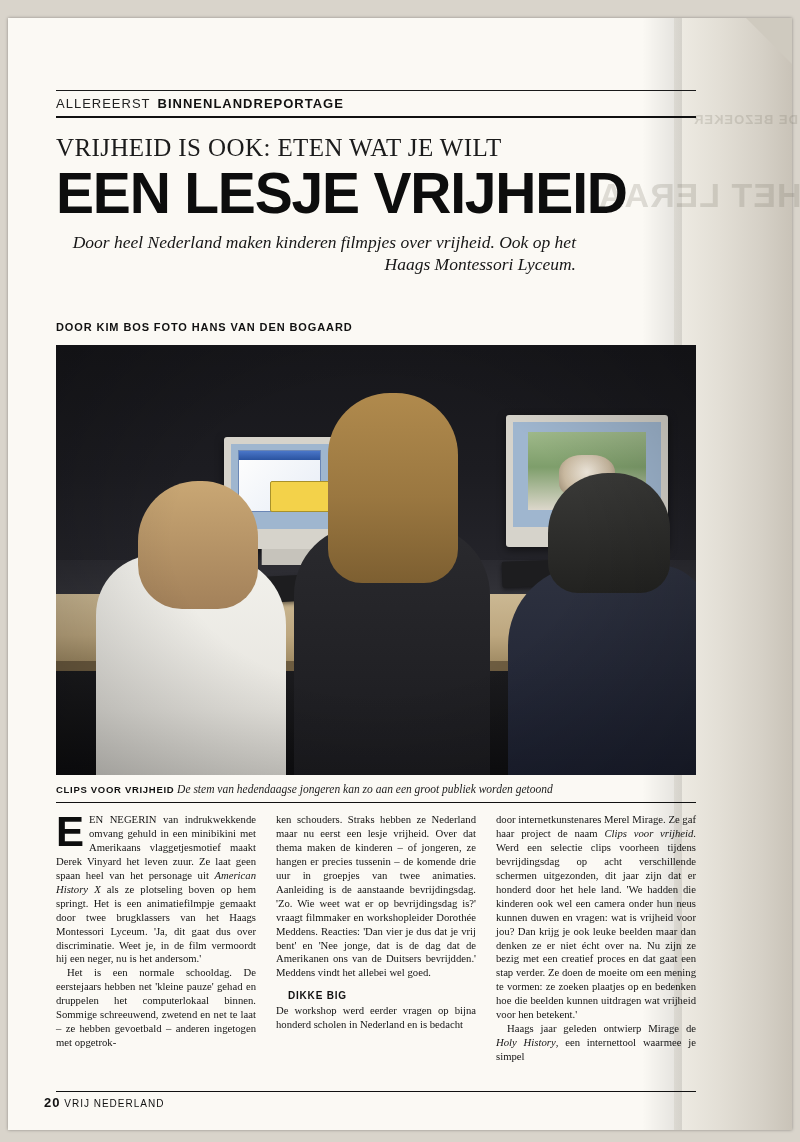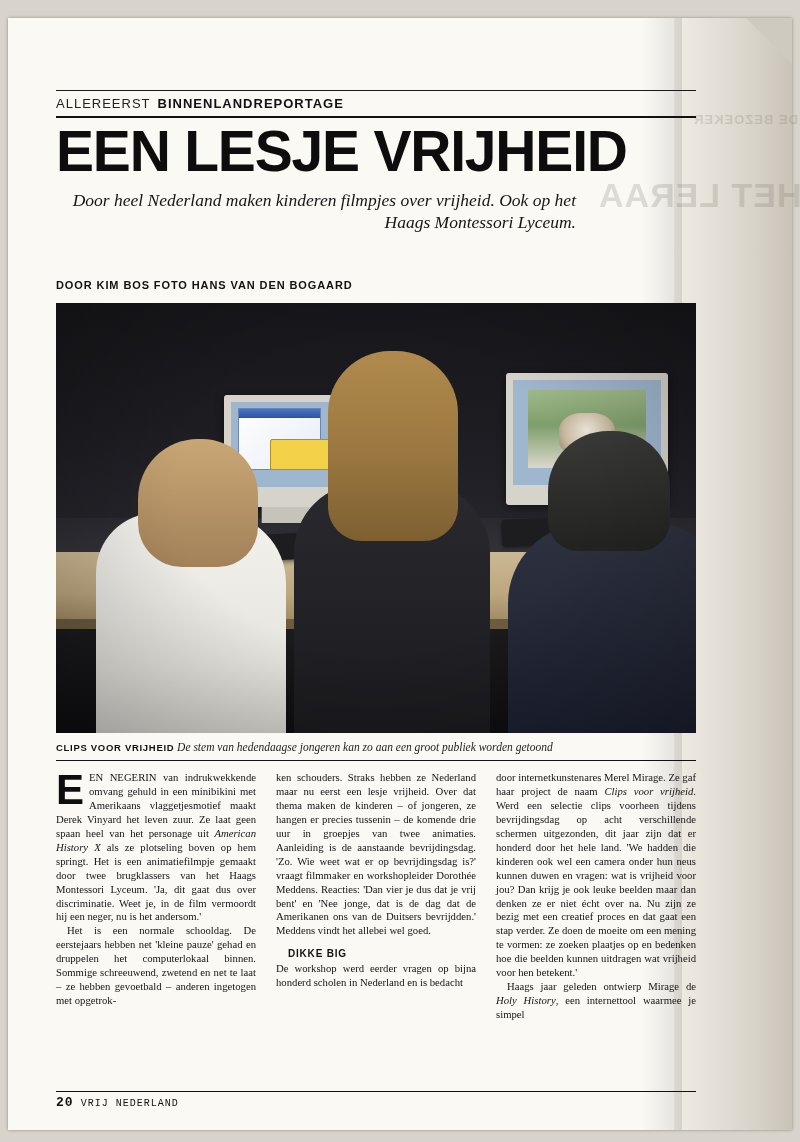--- a/index.html
+++ b/index.html
@@ -310,24 +310,24 @@
     font-size: 10px;
     letter-spacing: 0.8px;
     margin: 9px 0 2px 0;
     color: #111;
     padding-left: 12px;
   }
   .it { font-style: italic; }
   
   .folio {
     position: absolute;
-    left: 48px;
+    left: 36px;
     bottom: 20px;
     width: 640px;
-    font-family: Liberation Mono, monospace;
+    font-family: Liberation Sans, sans-serif;
     font-size: 10px;
     letter-spacing: 1px;
     color: #111;
   }
   .folio .num { font-weight: bold; font-size: 13px; }
   .folio-rule {
     position:absolute; left:48px; bottom: 38px; width: 640px;
     border-top: 1px solid #111;
   }
 </style>
@@ -346,20 +346,21 @@
 
     <div class="content">
 
       <div class="rule-top"></div>
       <div class="kicker-row">
         <span class="kicker-a">ALLEREERST</span>
         <span class="kicker-b">BINNENLANDREPORTAGE</span>
       </div>
       <div class="rule-thick"></div>
 
+      <div class="overline">VRIJHEID IS OOK: ETEN WAT JE WILT</div>
       <div class="headline">EEN LESJE VRIJHEID</div>
       <div class="standfirst">Door heel Nederland maken kinderen filmpjes over vrijheid. Ook op het Haags Montessori Lyceum.</div>
       <div class="byline">DOOR KIM BOS FOTO HANS VAN DEN BOGAARD</div>
 
       <div class="photo-wrap">
         <div class="ph-wallTop"></div>
         <div class="ph-wallLower"></div>
         <div class="ph-desk"></div>
         <div class="ph-deskEdge"></div>
         <div class="ph-floor"></div>

